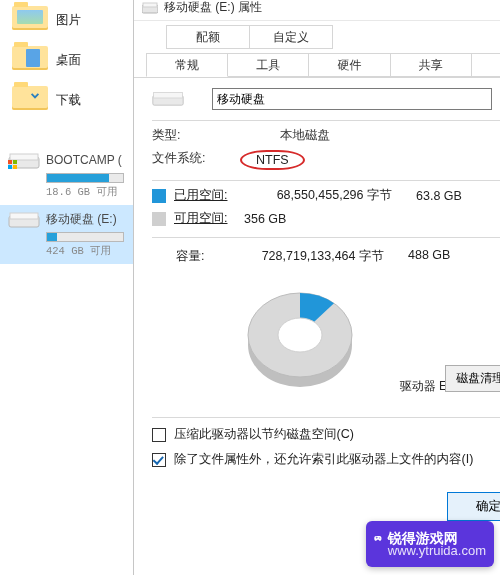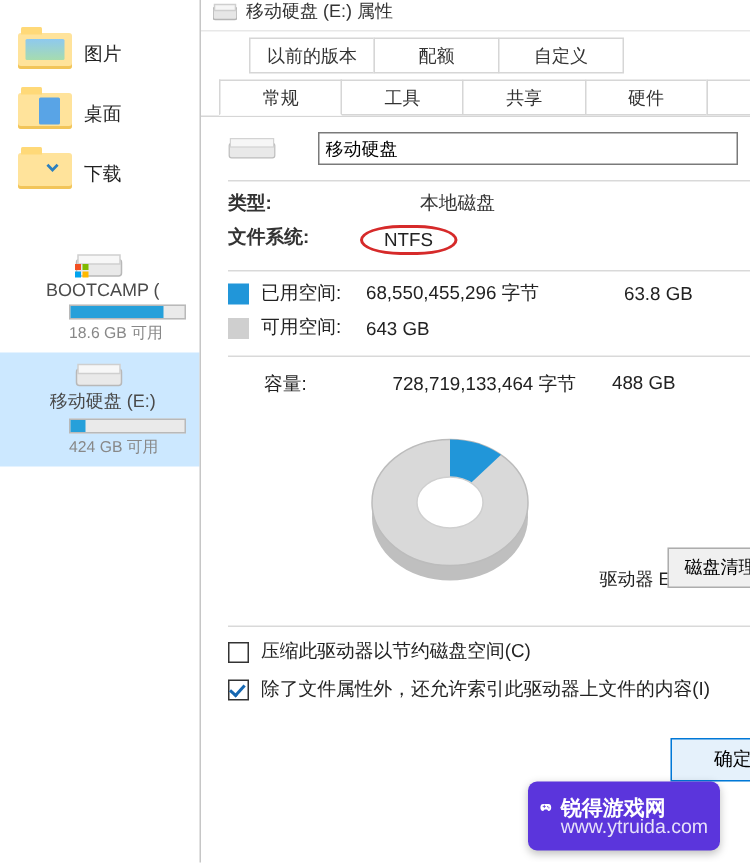--- a/index.html
+++ b/index.html
@@ -12,45 +12,45 @@
     font-size: 12px;
     background: #fff;
     overflow: hidden;
     position: relative;
     color: #222;
   }
 
   
   .explorer {
     position: absolute;
-    left: 0; top: 16px; width: 135px; height: 470px;
+    left: 0; top: 0; width: 135px; height: 470px;
     background: #fff;
   }
   .qa-row { display: flex; align-items: center; height: 40px; padding: 3px 6px 3px 12px; }
   .qa-row .folder-icon { width: 36px; height: 28px; margin-right: 8px; }
   .qa-row .label { font-size: 12.5px; }
   .folder-base { width:36px; height:24px; background:#FFE39B; border-radius:2px; position:relative; box-shadow: inset 0 -2px 0 #F2C55A; }
   .folder-tab { position:absolute; top:-4px; left:2px; width:14px; height:5px; background:#FFD978; border-radius:1px 1px 0 0; }
   .pic-inner { position:absolute; left:5px; top:4px; width:26px; height:14px; background:linear-gradient(#8ec9ef,#a6dcaf); border-radius:1px; }
   .desk-sheet{ position:absolute; left:14px; top:3px; width:14px; height:18px; background:#59a4e6; border-radius:1px;}
 
   .drive-item {
     padding: 4px 6px 6px 8px;
     display:flex; flex-direction:column;
   }
   .drive-item.selected { background:#cce8ff; }
-  .drive-top { display:flex; align-items:center;flex-direction:column; }
+  .drive-top { display:flex; align-items:center; }
   .drive-hdd {
     width:32px; height:20px; margin-right:6px; position:relative;
   }
   .drive-hdd svg{ width:32px; height:20px; }
   .drive-name { font-size:12px; color:#4a4a4a; white-space:nowrap; overflow:hidden; }
   .drive-bar { margin-left:38px; margin-top:3px; width:78px; height:10px; border:1px solid #b9b9b9; background:#eaeaea; position:relative;}
   .drive-bar .fill{ position:absolute; left:0; top:0; bottom:0; background:#26a0da; }
-  .drive-sub { margin-left:38px; font-size:10.5px; color:#888; margin-top:2px; }
+  .drive-sub { margin-left:38px; font-size:10.5px; color:#888; margin-top:2px;font-family:Liberation Mono, monospace; }
 
   
   .dialog {
     position:absolute;
     left:133px; top:-6px; width:420px; height:620px;
     background:#fff;
     border:1px solid #c6c6c6;
   }
   .dlg-title {
     height:26px; padding-left:8px; display:flex; align-items:center;
@@ -79,33 +79,33 @@
   .name-row{ display:flex; align-items:center; margin-top:6px; }
   .name-row .drive-hdd{ width:40px; height:22px; margin-right:20px;}
   .name-input{
     flex:0 0 auto; width:280px; height:22px;
     border:1px solid #7a7a7a; padding:2px 4px; font-size:12px;
     font-family: SimSun, serif;
   }
   .hr{ border:0; border-top:1px solid #d9d9d9; margin:10px 0 6px 0;}
 
   .kv{ display:flex; margin:6px 0; font-size:12.5px; }
-  .kv .k{ width:88px; color:#333;font-weight:bold;}
+  .kv .k{ width:88px; color:#333;}
   .kv .v{ color:#333;margin-left:40px; }
   .ntfs-highlight{
     border:2px solid #d62a2a; border-radius:50%/60%;
     padding:1px 14px; color:#222;
   }
 
   .usage-row{ display:flex; align-items:center; margin:6px 0; font-size:12.5px;}
   .swatch{ width:14px; height:14px; margin-right:8px;}
   .sw-used{ background:#2196d9;}
   .sw-free{ background:#cfcfcf;}
-  .usage-row .lbl{ width:70px;}
-  .usage-row .bytes{ width:172px; padding-right:24px;}
+  .usage-row .lbl{ width:70px;text-decoration:underline;}
+  .usage-row .bytes{ width:172px; text-align:right; padding-right:24px;}
   .usage-row .hr-num{ width:58px; text-align:left;}
 
   .cap-row{ display:flex; margin:10px 0 4px 0; font-size:12.5px;}
   .cap-row .lbl{ width:72px; padding-left:24px;}
   .cap-row .bytes{ width:184px; text-align:right; padding-right:24px;}
   .cap-row .hr-num{ width:58px; text-align:left;}
 
   .donut-wrap{ display:flex; align-items:flex-end; justify-content:center; gap:40px; margin:10px 0 6px 0;}
   .donut{ width:120px; height:120px;}
   .donut svg{ width:120px; height:120px; display:block;}
@@ -119,21 +119,21 @@
 
   .chk-row{ display:flex; align-items:center; margin:8px 0; font-size:12.5px; }
   .chk{ width:14px; height:14px; border:1px solid #333; margin-right:8px; display:flex; align-items:center; justify-content:center;}
   .chk.checked::after{ content:""; width:8px; height:4px; border:2px solid #1667b1; border-top:0; border-right:0; transform:rotate(-48deg) translate(0,-1px);}
 
   .btnbar{ margin-top:24px; display:flex; justify-content:flex-end; gap:8px; padding-right:8px;}
   .wbtn{ border:1px solid #0078d7; background:#e5f1fb; padding:5px 28px; font-size:12.5px;}
 
   
   .wm{
-    position:absolute; right:20px; bottom:8px; width:128px; height:46px;
+    position:absolute; right:6px; bottom:8px; width:128px; height:46px;
     background:#5b35dc; border-radius:6px;
     display:flex; align-items:center; color:#fff; padding:4px 8px;
     box-shadow:0 2px 6px rgba(0,0,0,.25);
   }
   .wm .gp{ width:30px; height:28px; margin-right:6px;}
   .wm .t1{ font-weight:700; font-size:14px; line-height:14px;}
   .wm .t2{ font-size:13px; opacity:.85; line-height:12px;}
 </style>
 </head>
 <body>
@@ -217,29 +217,28 @@
     <span class="tiny-hdd">
       <svg viewBox="0 0 16 12">
           <rect x="0" y="3" width="16" height="8" rx="1.5" fill="#e6e6e6" stroke="#b5b5b5"></rect>
           <rect x="1" y="1" width="14" height="4" fill="#f6f6f6" stroke="#cfcfcf"></rect>
         </svg>
     </span>
     <span>移动硬盘 (E:) 属性</span>
   </div>
 
   <div class="tabs-row row1">
-    <div class="tab">以前的版本</div>
     <div class="tab">配额</div>
     <div class="tab">自定义</div>
   </div>
   <div class="tabs-row row2">
     <div class="tab active">常规</div>
     <div class="tab">工具</div>
+    <div class="tab">硬件</div>
     <div class="tab">共享</div>
-    <div class="tab">硬件</div>
     <div class="tab">安全</div>
   </div>
 
   <div class="panel">
 
     <div class="name-row">
       <span class="drive-hdd">
         <svg viewBox="0 0 40 22">
             <rect x="1" y="8" width="38" height="12" rx="2" fill="#e9e9e9" stroke="#bcbcbc"></rect>
             <rect x="2" y="4" width="36" height="7" fill="#f6f6f6" stroke="#d3d3d3"></rect>
@@ -263,21 +262,21 @@
 
     <div class="usage-row">
       <span class="swatch sw-used"></span>
       <span class="lbl">已用空间:</span>
       <span class="bytes">68,550,455,296 字节</span>
       <span class="hr-num">63.8 GB</span>
     </div>
     <div class="usage-row">
       <span class="swatch sw-free"></span>
       <span class="lbl">可用空间:</span>
-      <span class="hr-num">643 GB</span>
+      <span class="hr-num">356 GB</span>
     </div>
 
     <hr class="hr">
 
     <div class="cap-row">
       <span class="lbl">容量:</span>
       <span class="bytes">728,719,133,464 字节</span>
       <span class="hr-num">488 GB</span>
     </div>
 

